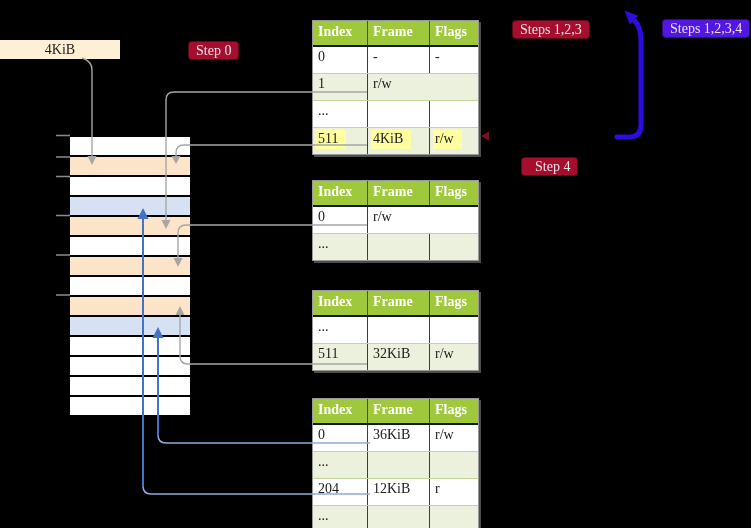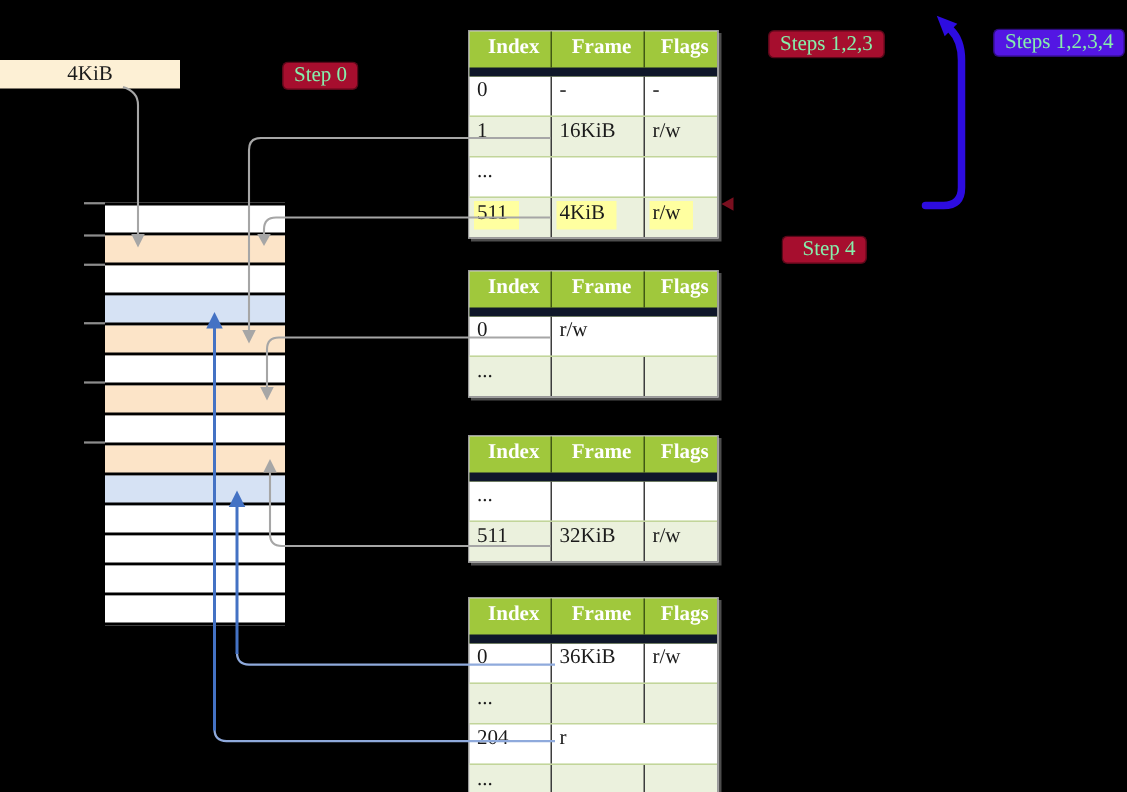--- a/index.html
+++ b/index.html
@@ -14,36 +14,36 @@
   .mem-orange{background:var(--mem-orange);}
   .mem-blue{background:var(--mem-blue);}
 
   
   #size-box{position:absolute;left:0;top:40px;width:120px;height:19px;
             background:var(--size-box-bg);color:#1a1a1a;font-size:14px;
             display:flex;align-items:center;justify-content:center;}
 
   
   .badge{position:absolute;box-sizing:border-box;height:19px;padding:0 7px;
-         color:#86efac;font-size:14px;line-height:18px;border-radius:4px;
+         color:#e5e5e5;font-size:14px;line-height:18px;border-radius:4px;
          border:1px solid rgba(0,0,0,0.45);white-space:nowrap;}
   .badge-red{background:var(--badge-red);}
   .badge-blue{background:var(--badge-blue);}
   #badge-step0{left:188px;top:41px;}
   #badge-steps123{left:512px;top:20px;}
   #badge-steps1234{left:650px;top:19px;margin-left:12px;}
   #badge-step4{left:521px;top:157px;padding-left:13px;}
 
   
   .ptable{position:absolute;left:312px;width:167px;background:#fff;
           border:1px solid #9a9a9a;box-sizing:border-box;
           box-shadow:2px 2px 0 rgba(140,140,140,0.55);}
   .ptable .trow{display:flex;height:26px;align-items:stretch;}
   .ptable .thead{height:24px;background:var(--header-bg);
-                 border-bottom:6px solid #0f172a;text-align:center;}
+                 border-bottom:2px solid #0f172a;}
   .ptable .trow + .trow{border-top:1px solid #c2d59a;}
   .ptable .thead + .trow{border-top:none;}
   .cell{box-sizing:border-box;padding:2px 0 0 5px;font-size:14px;color:#1a1a1a;
         overflow:hidden;white-space:nowrap;}
   .cell.c0{width:54px;}
   .cell.c1{width:62px;border-left:1px solid #3d3d3d;}
   .cell.c2{width:49px;border-left:1px solid #3d3d3d;}
   .thead .cell{color:#fff;font-weight:bold;padding-top:3px;}
   .thead .c1,.thead .c2{border-left:1px solid rgba(40,60,10,0.8);}
   .trow.shaded{background:var(--row-alt-bg);}
@@ -87,21 +87,20 @@
         <div class="cell c1">Frame</div>
         <div class="cell c2">Flags</div>
       </div>
       <div class="trow">
         <div class="cell c0">0</div>
         <div class="cell c1">-</div>
         <div class="cell c2">-</div>
       </div>
       <div class="trow shaded">
         <div class="cell c0">1</div>
-        <div class="cell c1">16KiB</div>
         <div class="cell c2">r/w</div>
       </div>
       <div class="trow">
         <div class="cell c0">...</div>
         <div class="cell c1"></div>
         <div class="cell c2"></div>
       </div>
       <div class="trow shaded">
         <div class="cell c0"><span class="hl">511</span></div>
         <div class="cell c1"><span class="hl">4KiB</span></div>
@@ -152,20 +151,21 @@
         <div class="cell c1">36KiB</div>
         <div class="cell c2">r/w</div>
       </div>
       <div class="trow shaded">
         <div class="cell c0">...</div>
         <div class="cell c1"></div>
         <div class="cell c2"></div>
       </div>
       <div class="trow">
         <div class="cell c0">204</div>
+        <div class="cell c1">12KiB</div>
         <div class="cell c2">r</div>
       </div>
       <div class="trow shaded">
         <div class="cell c0">...</div>
         <div class="cell c1"></div>
         <div class="cell c2"></div>
       </div>
     </div>
 
   <svg id="overlay" width="751" height="528" viewBox="0 0 751 528">

